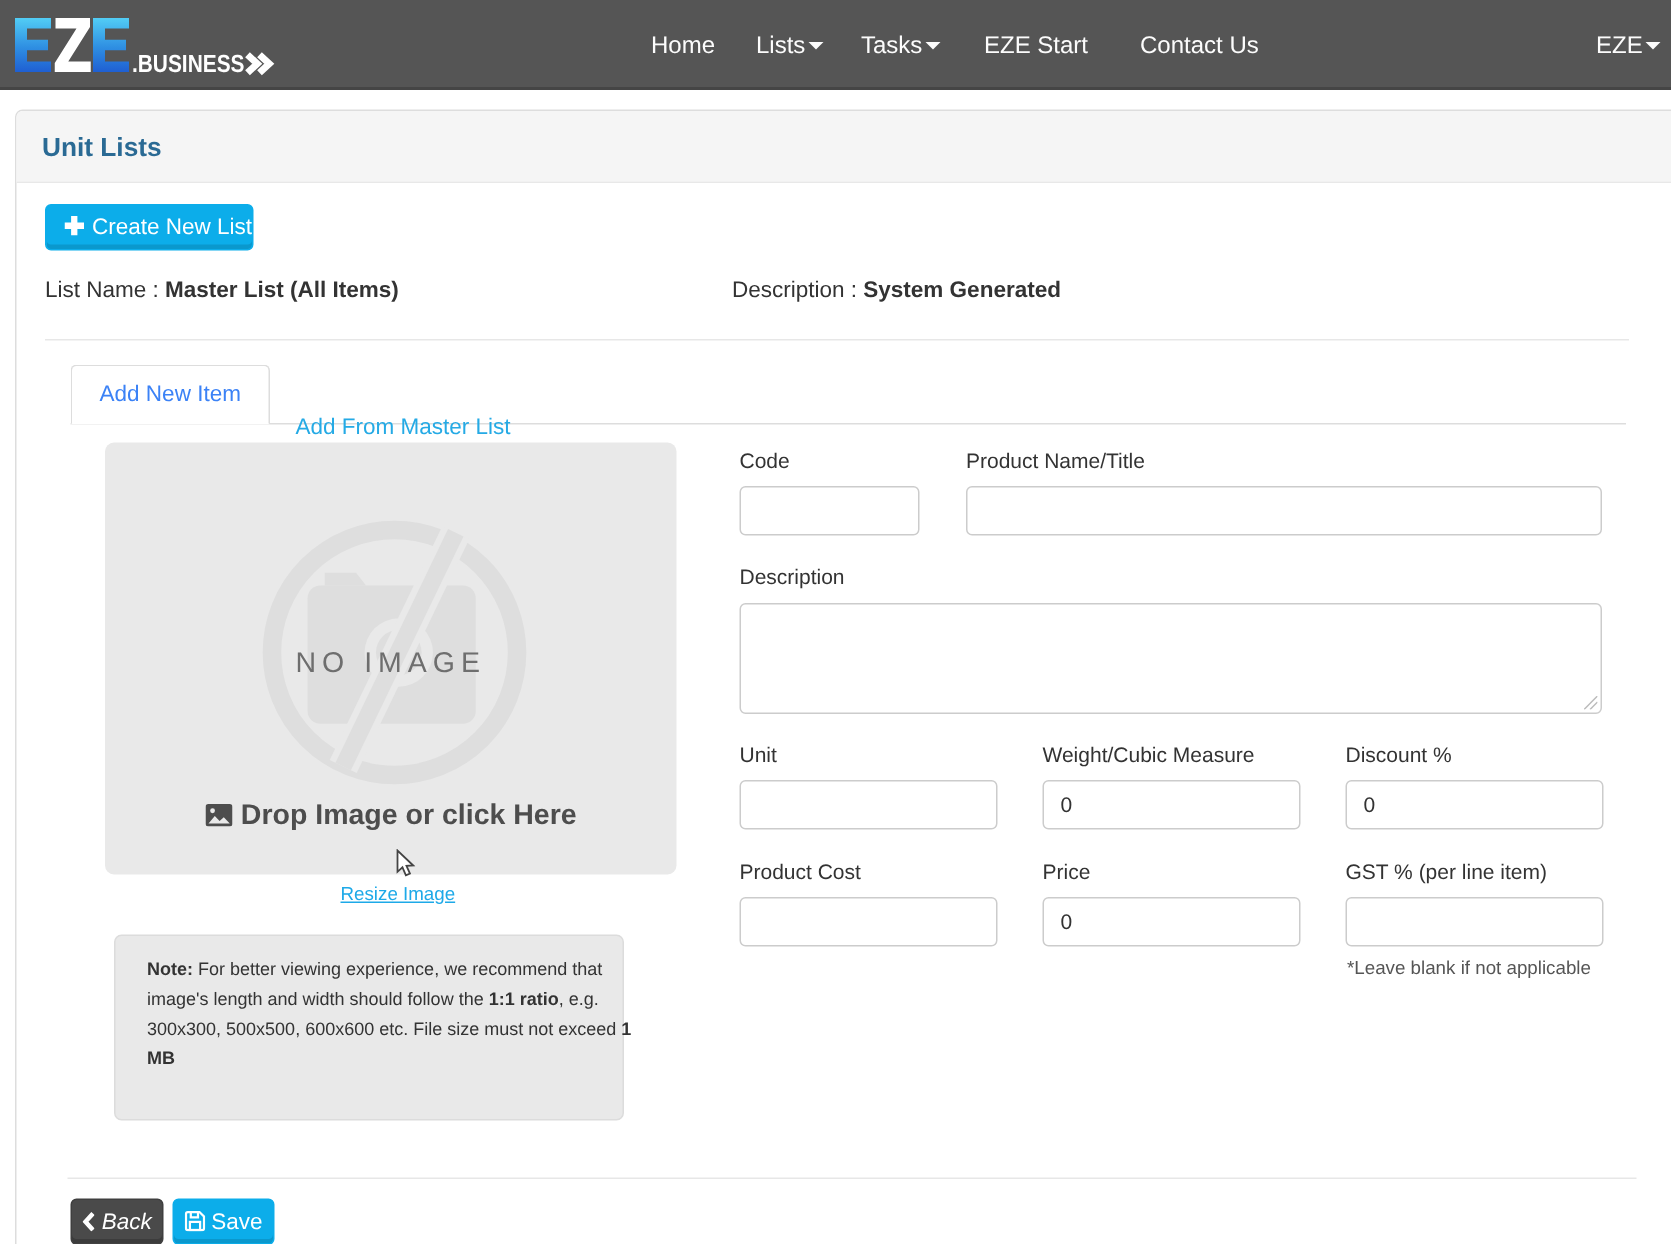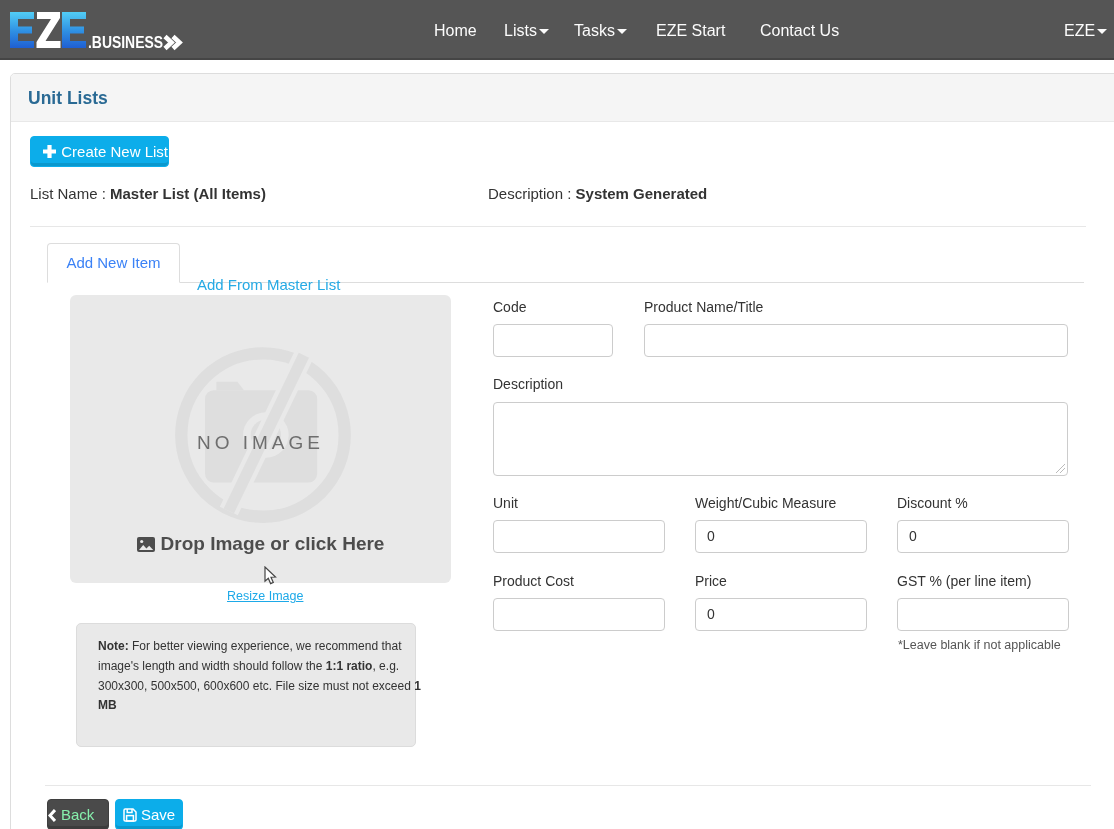--- a/index.html
+++ b/index.html
@@ -139,21 +139,21 @@
 
   <div class="lbl" style="left:482px; top:498px;">Product Cost</div>
   <div class="inp" style="left:482px; top:524px; width:172px;"></div>
   <div class="lbl" style="left:684px; top:498px;">Price</div>
   <div class="inp" style="left:684px; top:524px; width:172px;">0</div>
   <div class="lbl" style="left:886px; top:498px;">GST % (per line item)</div>
   <div class="inp" style="left:886px; top:524px; width:172px;"></div>
   <div class="lbl" style="left:887px; top:562px; font-size:12.5px; color:#555;">*Leave blank if not applicable</div>
 
   <div class="abs" style="left:34px; top:711px; width:1046px; height:1px; background:#e7e7e7;"></div>
-  <div class="abs" style="left:36px; top:725px; width:62px; height:31px; background:#4a4a4a; border:1px solid #3f3f3f; box-shadow:inset 0 -3px 0 rgba(0,0,0,0.18); border-radius:4px; color:#86efac; font-size:15px; line-height:29px; ">
+  <div class="abs" style="left:36px; top:725px; width:62px; height:31px; background:#4a4a4a; border:1px solid #3f3f3f; box-shadow:inset 0 -3px 0 rgba(0,0,0,0.18); border-radius:4px; color:#ffffff; font-size:15px; line-height:29px; text-align:center;font-style:italic;">
     <svg width="8" height="13" viewBox="0 0 8 13" style="vertical-align:-2px; margin-right:5px;">
         <path d="M7 1 L2 6.5 L7 12" stroke="#fff" stroke-width="3" fill="none"></path>
       </svg>Back
   </div>
   <div class="abs btn-blue" style="left:104px; top:725px; width:68px; height:31px; font-size:15px; line-height:29px; text-align:center;">
     <svg width="14" height="14" viewBox="0 0 14 14" style="vertical-align:-2px; margin-right:4px;">
       <g fill="none" stroke="#fff" stroke-width="1.5">
         <path d="M1 2.2 A1.2 1.2 0 0 1 2.2 1 H10 L13 4 V11.8 A1.2 1.2 0 0 1 11.8 13 H2.2 A1.2 1.2 0 0 1 1 11.8 Z"></path>
         <path d="M4.2 1 V4.6 H9 V1"></path>
         <rect x="3.6" y="7.6" width="6.8" height="5.4"></rect>

